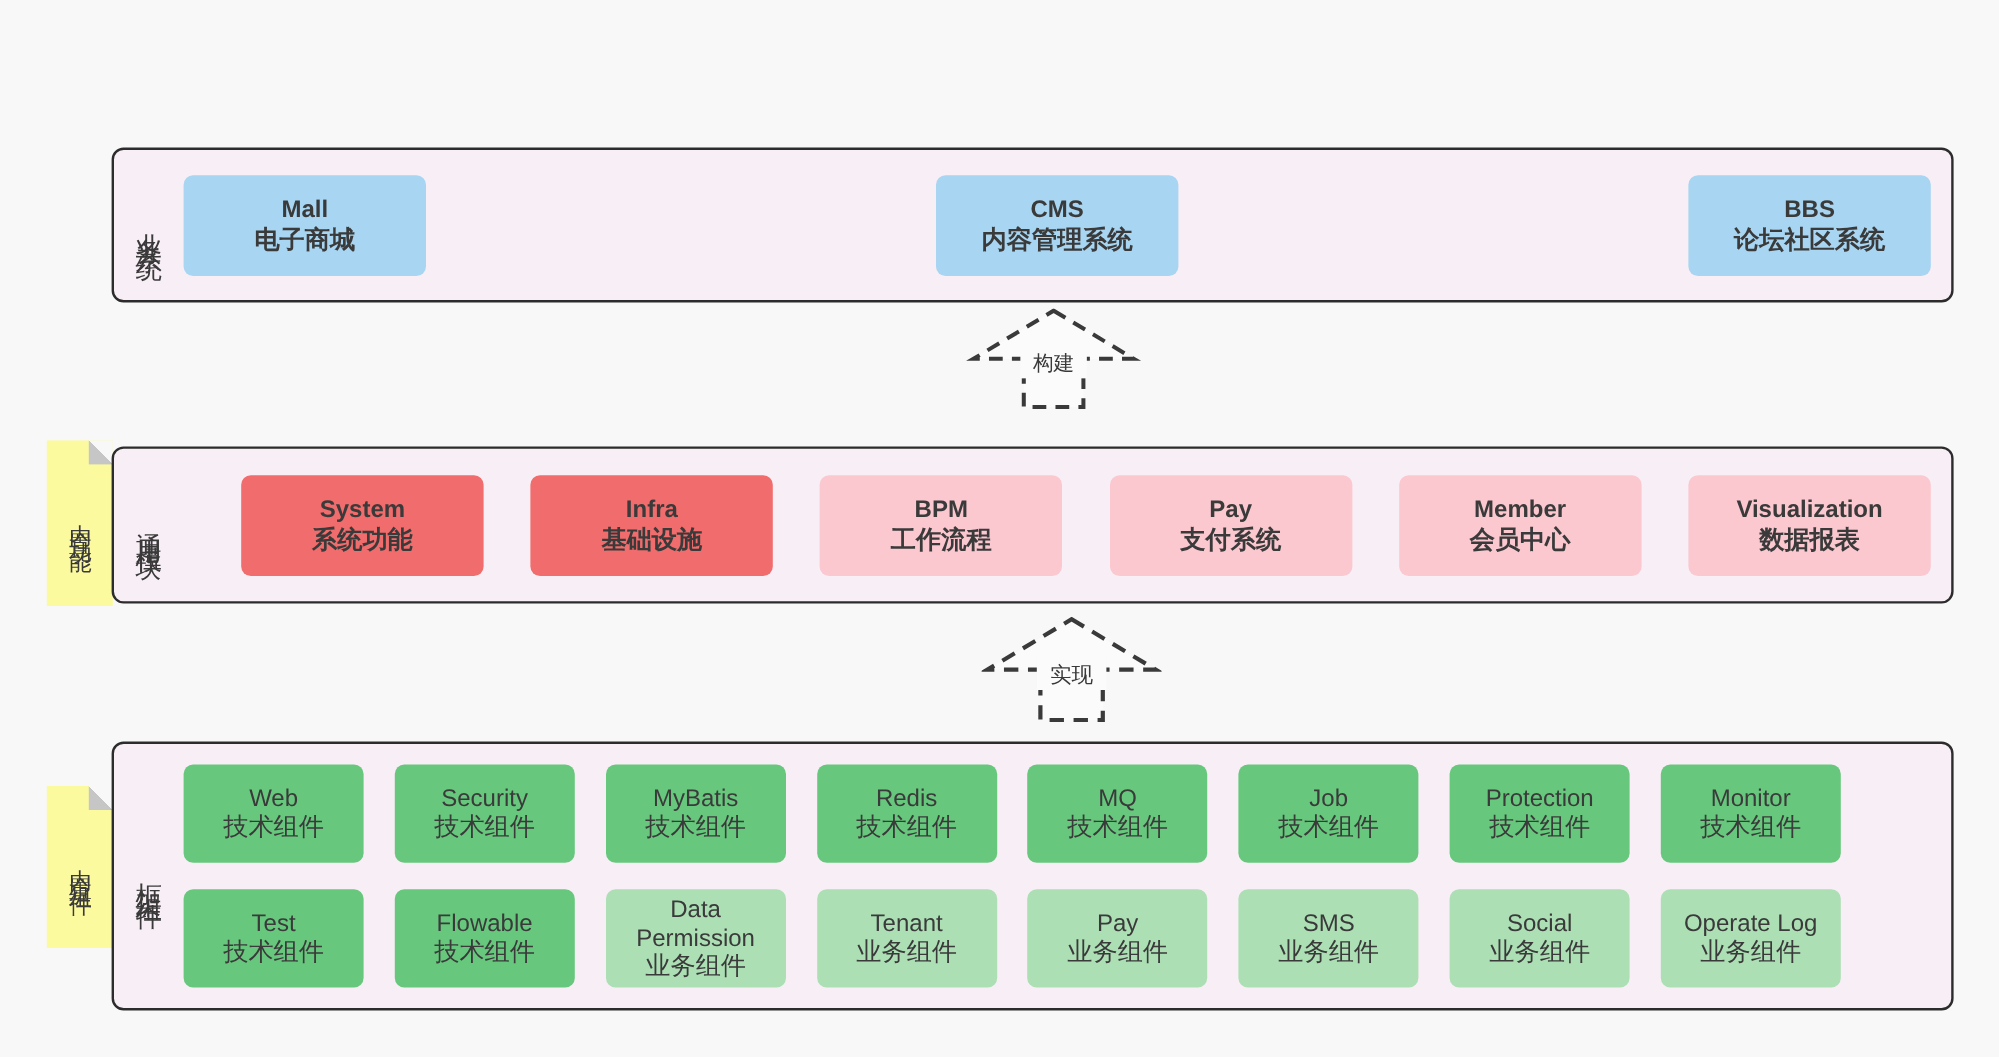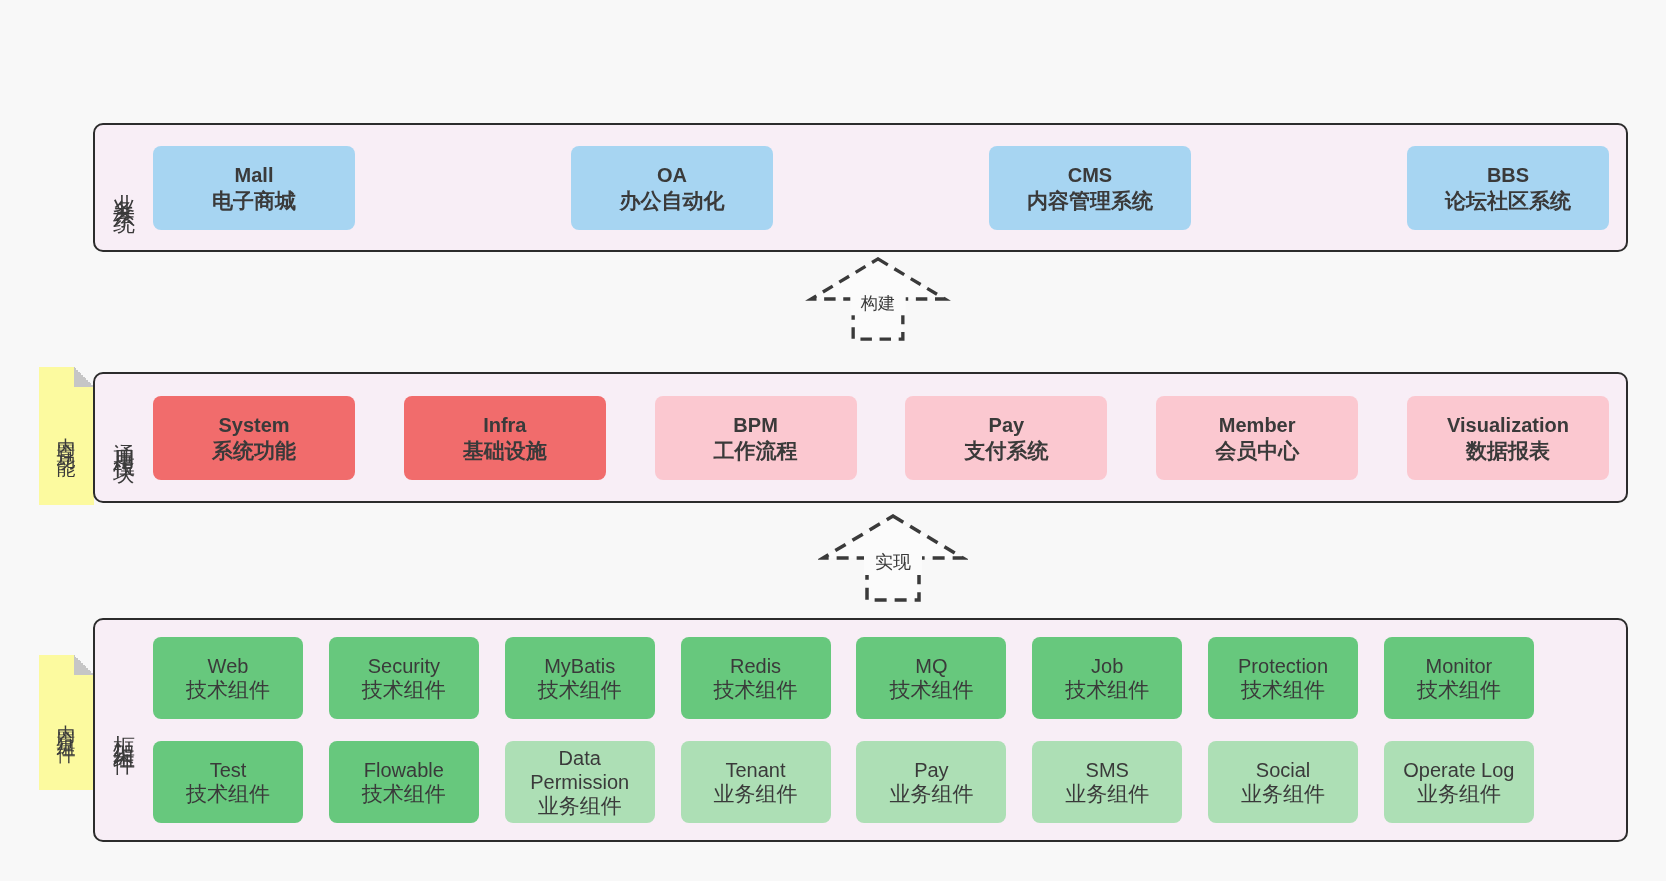--- a/index.html
+++ b/index.html
@@ -39,21 +39,21 @@
     position:absolute;
     left:93px;width:1535px;
     background:#f8eef6;
     border:2px solid #2c2c2c;
     border-radius:10px;
     box-sizing:border-box;
     display:flex;
     z-index:2;
   }
   #layer-business{top:123px;height:129px;}
-  #layer-modules{top:372px;height:131px;}
+  #layer-modules{top:372px;height:131px;gap:48px;}
   #layer-components{top:618px;height:224px;}
 
   .vlabel{
     width:58px;flex:0 0 58px;
     display:flex;align-items:center;justify-content:center;
     font-size:22px;
     color:#333;
   }
   .vlabel .vtext{font-size:22px;letter-spacing:6px;}
 
@@ -126,24 +126,20 @@
   <section class="container" id="layer-business">
     <div class="vlabel">
       <span class="vtext">业务系统</span>
     </div>
     <div class="row6">
       <div class="box box-lg blue">
         <span class="en">Mall</span>
         <span class="zh">电子商城</span>
       </div>
       <div class="box box-lg blue">
-        <span class="en">OA</span>
-        <span class="zh">办公自动化</span>
-      </div>
-      <div class="box box-lg blue">
         <span class="en">CMS</span>
         <span class="zh">内容管理系统</span>
       </div>
       <div class="box box-lg blue">
         <span class="en">BBS</span>
         <span class="zh">论坛社区系统</span>
       </div>
     </div>
   </section>
 

